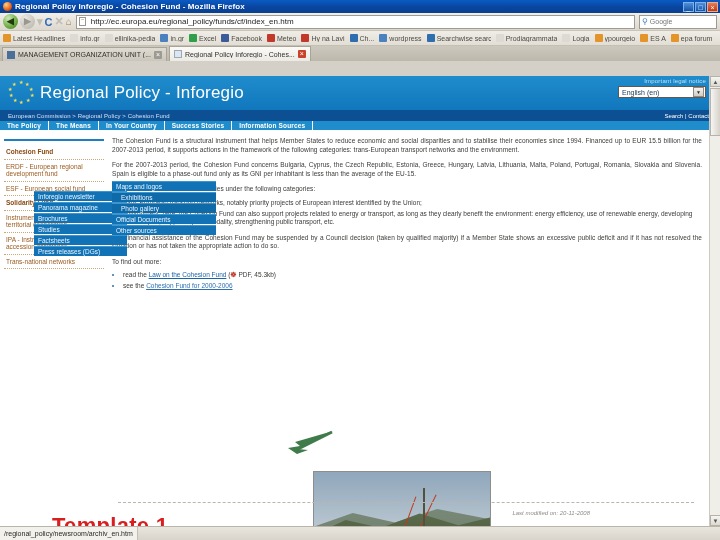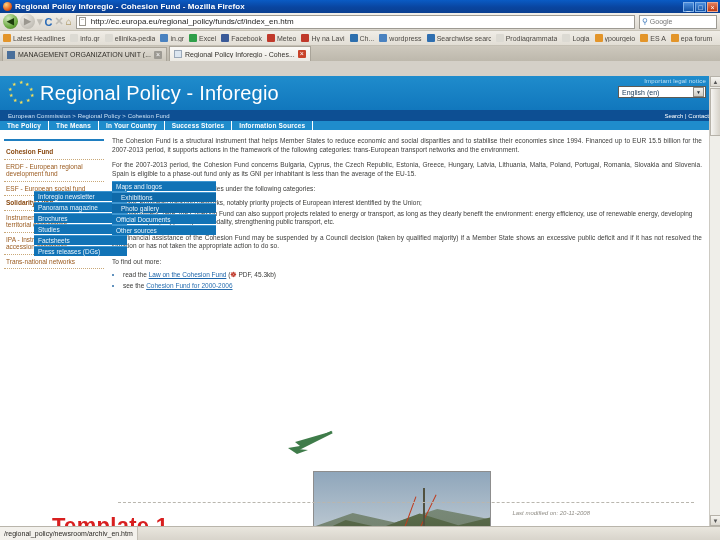--- a/index.html
+++ b/index.html
@@ -118,21 +118,21 @@
   
   .eu-banner {
     height:34px; background:linear-gradient(#1f8ccc,#1177bd);
     display:flex; align-items:center; position:relative;
   }
   .eu-stars {
     width:26px; height:26px; margin:0 6px 0 8px; position:relative; flex:0 0 auto;
   }
   .eu-stars .s { position:absolute; color:#f6e05a; font-size:5px; line-height:5px; }
   .banner-title {
-    font-size:20px; color:#fff; font-weight:normal; letter-spacing:.2px;
+    font-size:17px; color:#fff; font-weight:normal; letter-spacing:.2px;
     font-family:"Liberation Sans",sans-serif;
   }
   .banner-right { position:absolute; right:14px; top:2px; text-align:right; }
   .legal-notice { font-size:6px; color:#bfe0f4; letter-spacing:.2px; }
   .lang-select {
     margin-top:2px; width:88px; height:12px; background:#fff; border:1px solid #5d5a54;
     display:flex; align-items:center; justify-content:space-between; padding:0 1px 0 3px;
   }
   .lang-select .lv { font-size:7px; color:#20405e; }
   .lang-select .arr {

